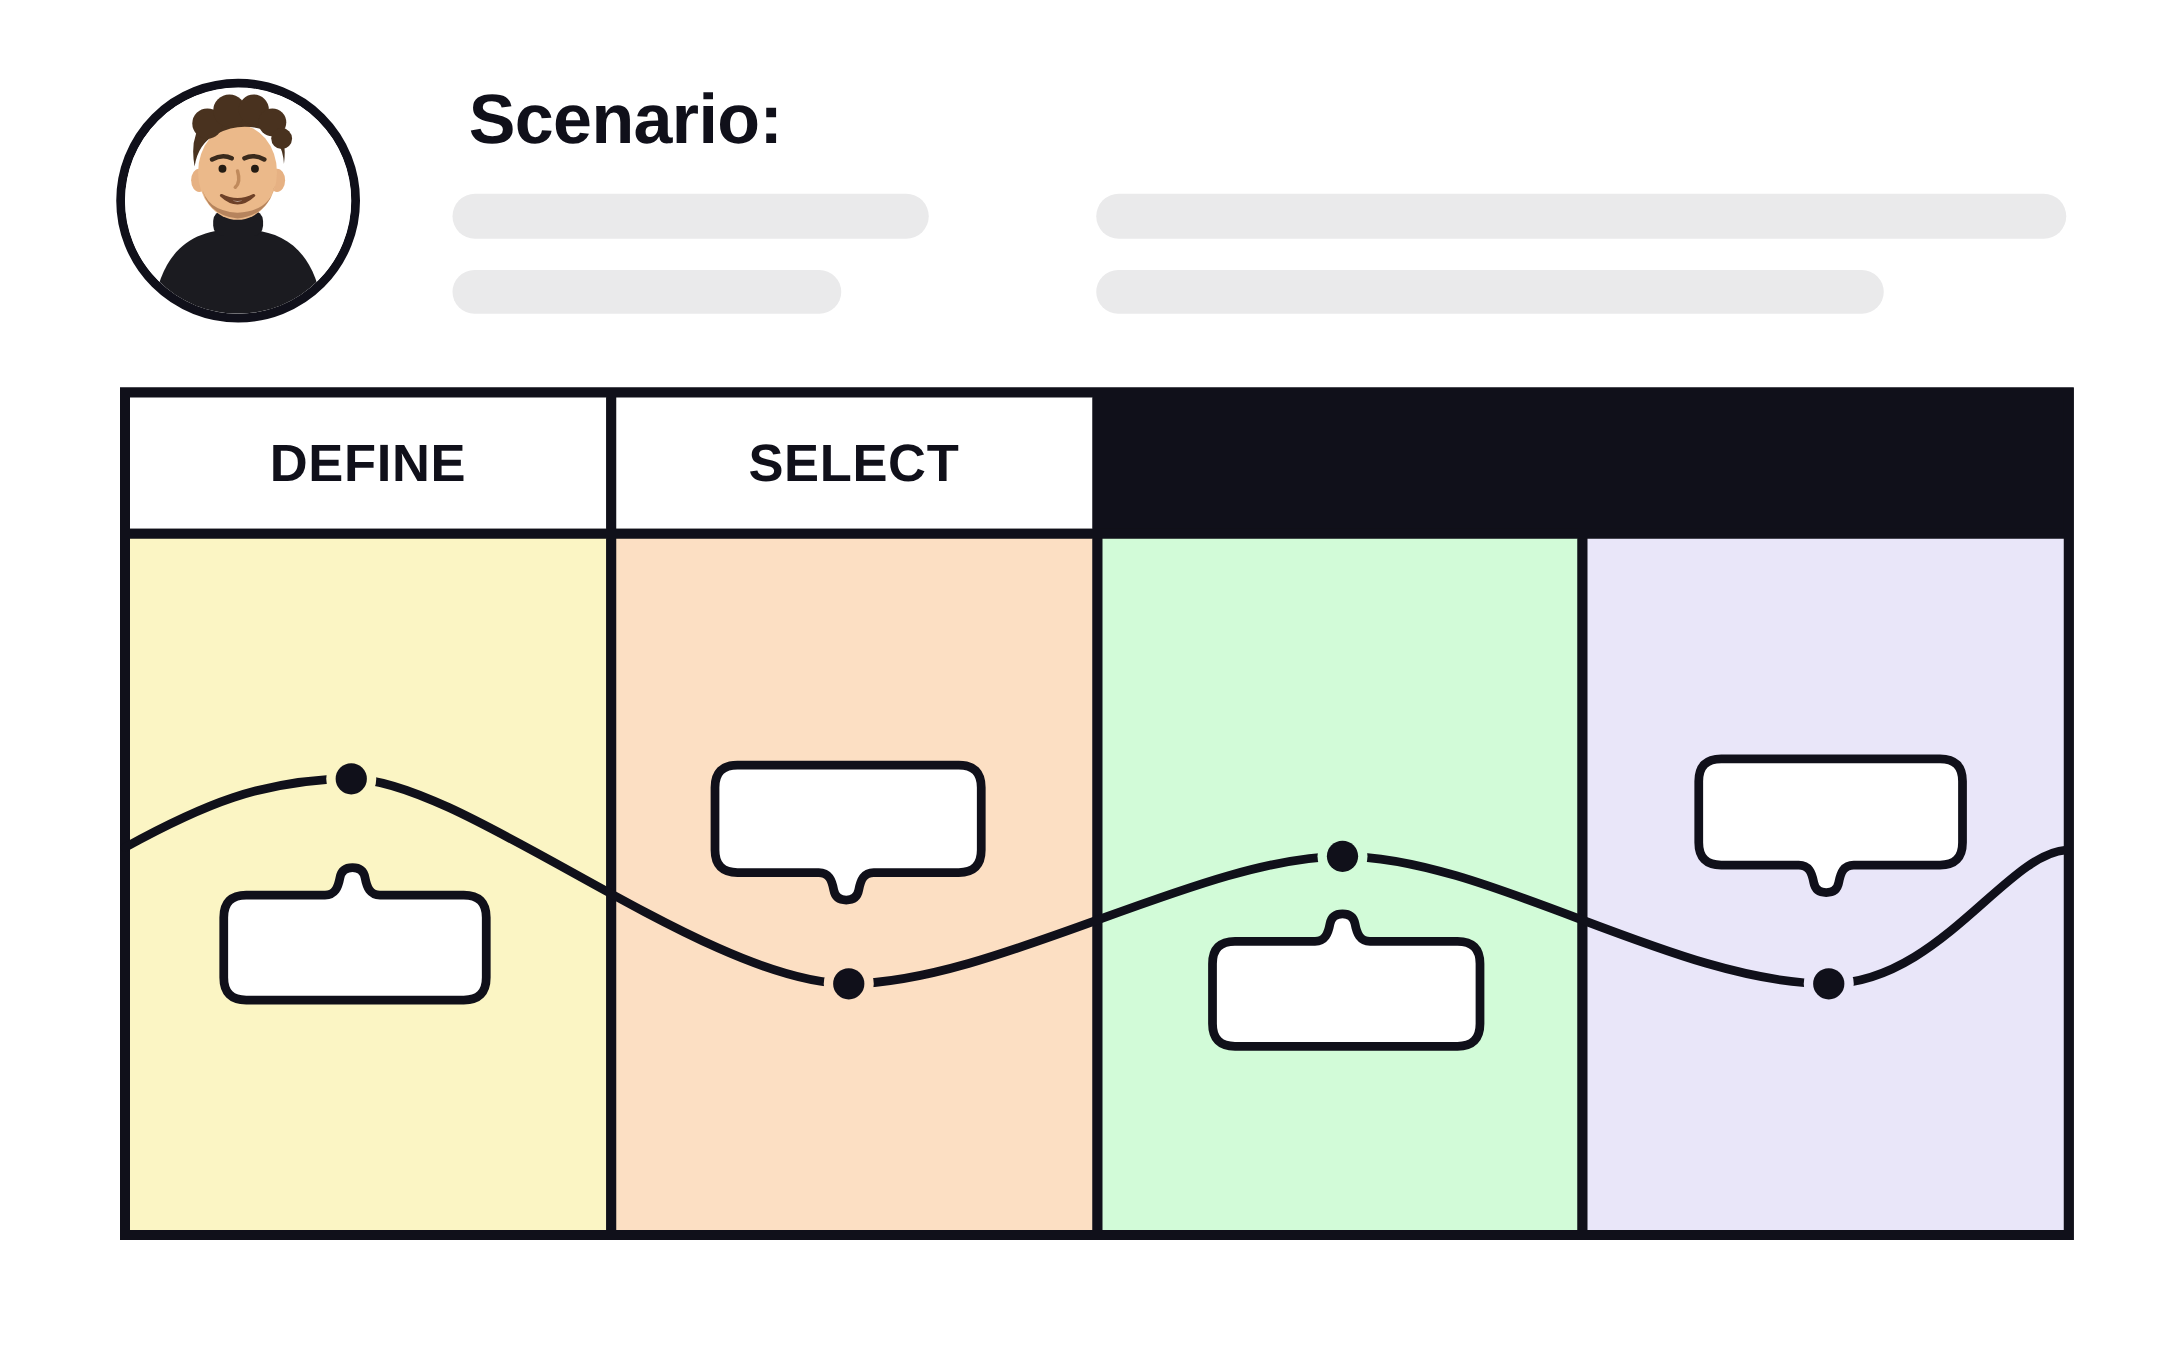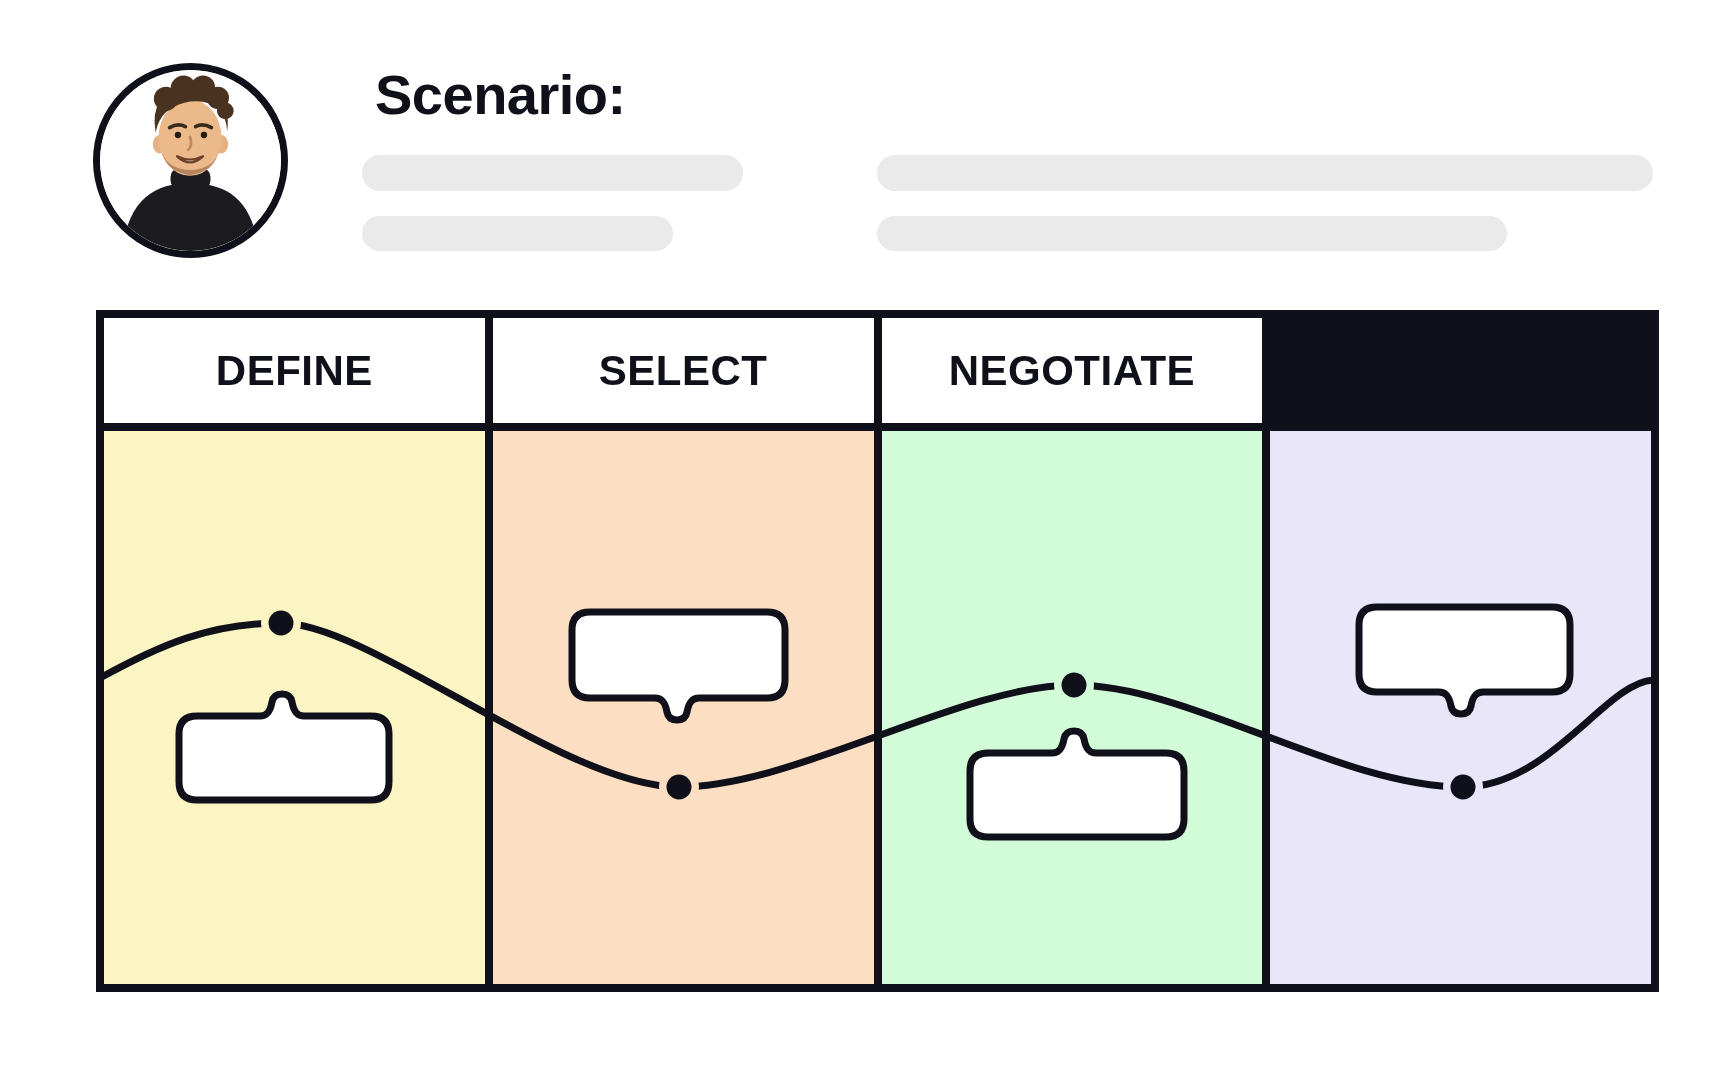--- a/index.html
+++ b/index.html
@@ -102,21 +102,20 @@
   <div class="ph-bar sc-bar-2"></div>
   <div class="ph-bar ex-bar-1"></div>
   <div class="ph-bar ex-bar-2"></div>
 
   <div class="journey-table">
     <div class="row">
       <div class="head-cell">DEFINE</div>
       <div class="v-div"></div>
       <div class="head-cell">SELECT</div>
       <div class="v-div"></div>
-      <div class="head-cell">NEGOTIATE</div>
       <div class="v-div"></div>
     </div>
     <div class="h-div"></div>
     <div class="row grow">
       <div class="body-cell" style="background: rgb(251, 245, 196);"></div>
       <div class="v-div"></div>
       <div class="body-cell" style="background: rgb(252, 223, 195);"></div>
       <div class="v-div"></div>
       <div class="body-cell" style="background: rgb(210, 251, 216);"></div>
       <div class="v-div"></div>

